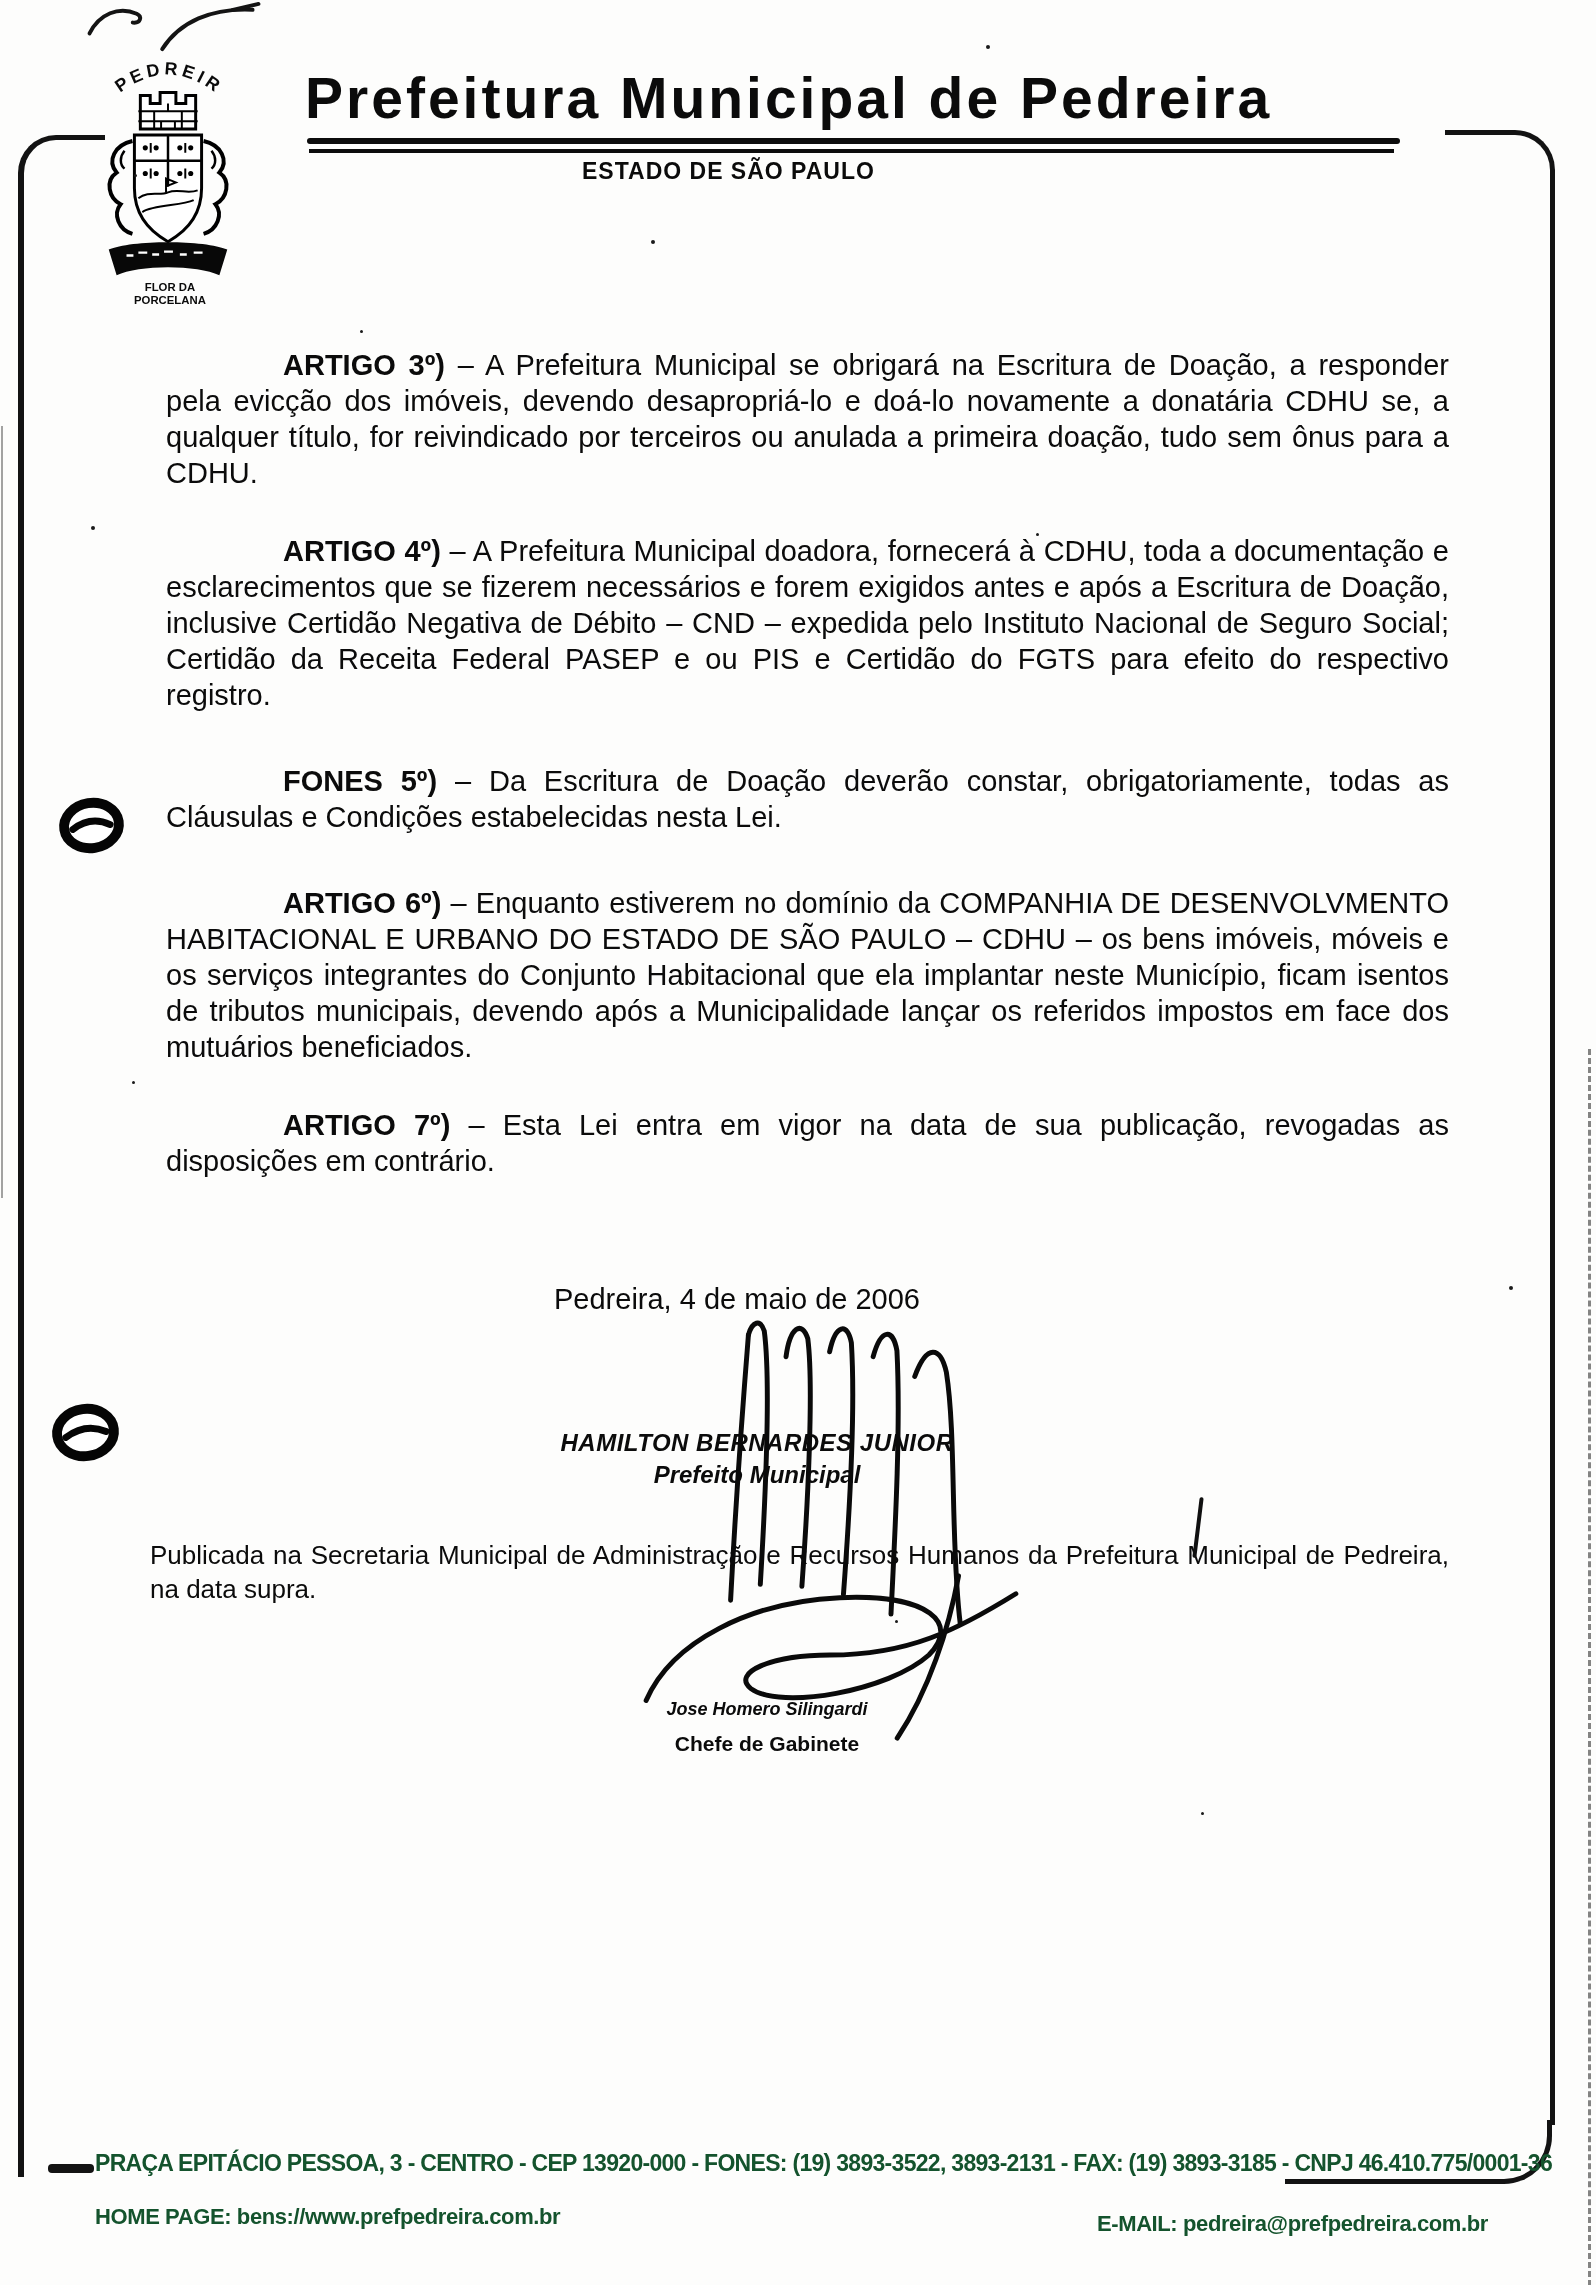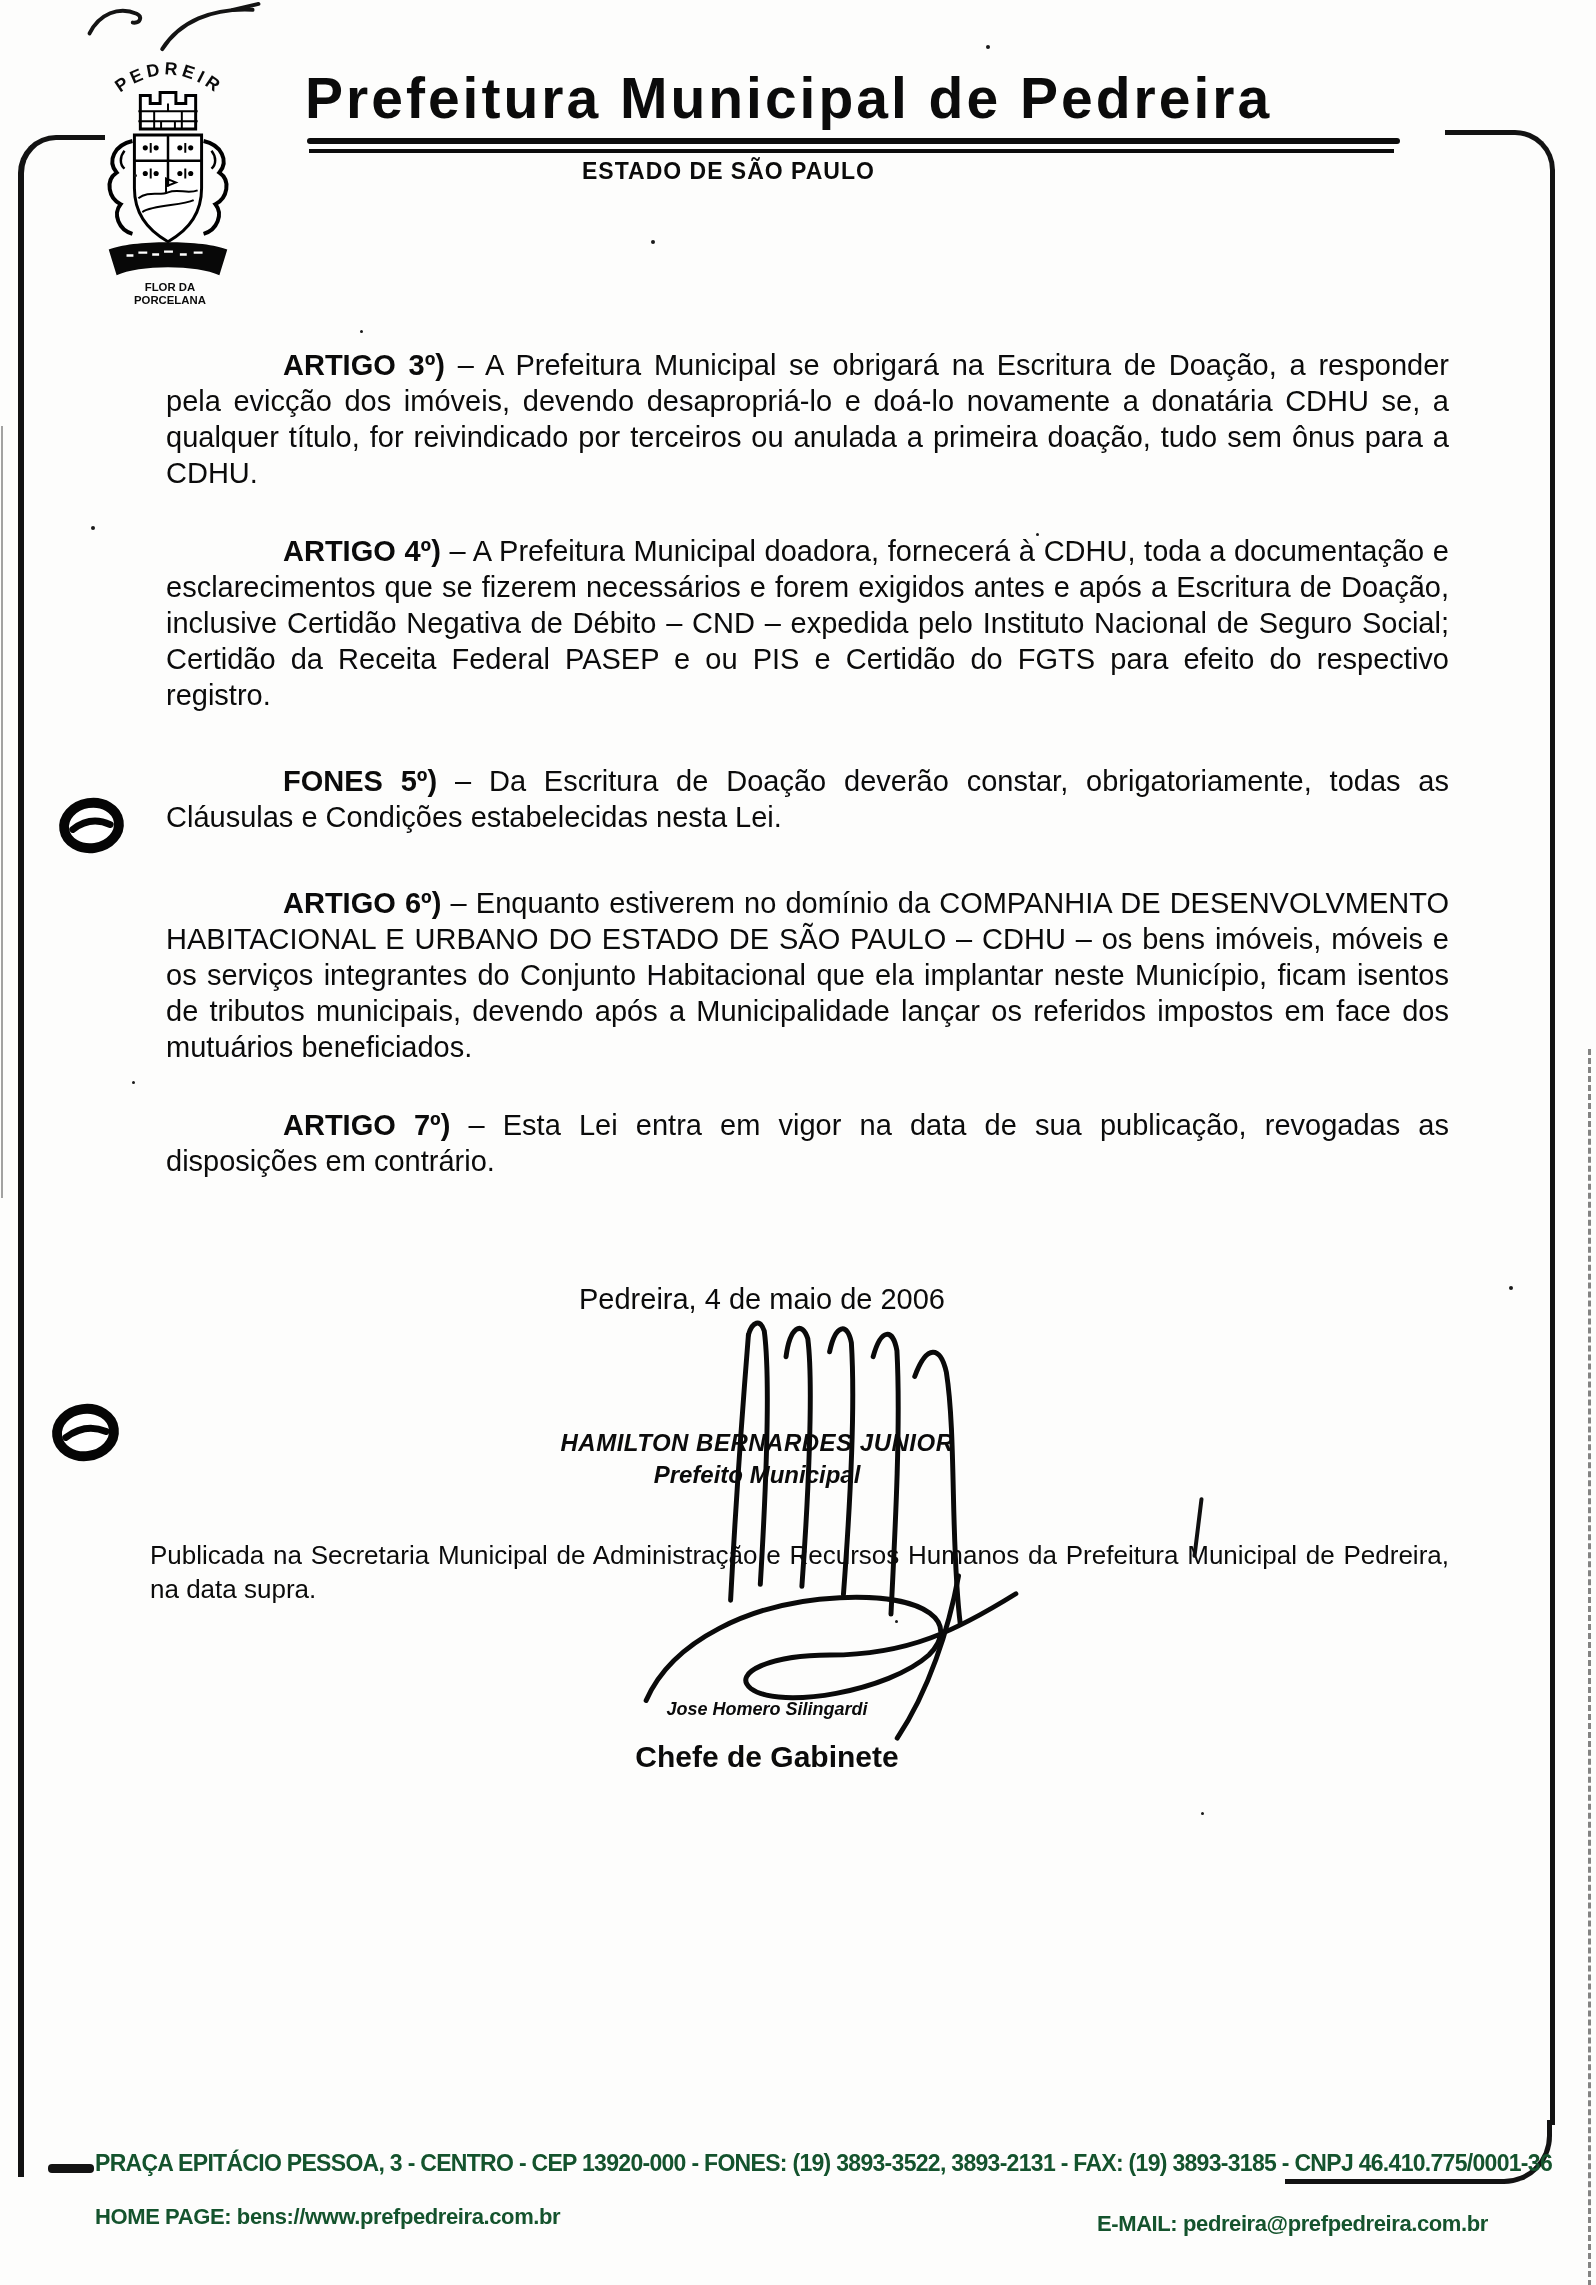--- a/index.html
+++ b/index.html
@@ -47,30 +47,30 @@
   
   #articles{
     position:absolute;left:150px;top:347px;width:1299px;
     font-size:29px;line-height:36px;text-align:justify;
   }
   #articles p{margin:0 0 42px 16px;text-indent:117px;}
   #articles p.gap-lg{margin-bottom:50px;}
   .art-label{font-weight:700;}
   #dateline{
     position:absolute;left:554px;top:1283px;width:416px;
-    font-size:29px;text-align:center;white-space:nowrap;
+    font-size:29px;text-align:left;white-space:nowrap;
   }
   
   .sig-block{position:absolute;text-align:center;font-style:italic;font-weight:700;}
   #sig-block-1{left:549px;top:1429px;width:416px;}
   #sig-block-1 .sig-name{font-size:24px;letter-spacing:0.5px;}
   #sig-block-1 .sig-role{font-size:24px;margin-top:4px;}
   #sig-block-2{left:549px;top:1699px;width:436px;}
   #sig-block-2 .sig-name{font-size:18px;}
-  #sig-block-2 .sig-role{font-size:30px;font-style:normal;margin-top:20px;}
+  #sig-block-2 .sig-role{font-size:21px;font-style:normal;margin-top:12px;}
   #publication{
     position:absolute;left:150px;top:1538px;width:1299px;
     font-size:26px;line-height:34px;text-align:justify;
   }
   .sig-svg{position:absolute;z-index:5;}
   #sig1{left:691px;top:1315px;}
   #sig2{left:632px;top:1570px;}
   #pen-tick{
     position:absolute;left:1196px;top:1497px;width:4px;height:61px;
     background:#101010;border-radius:2px;transform:rotate(7deg);z-index:5;

